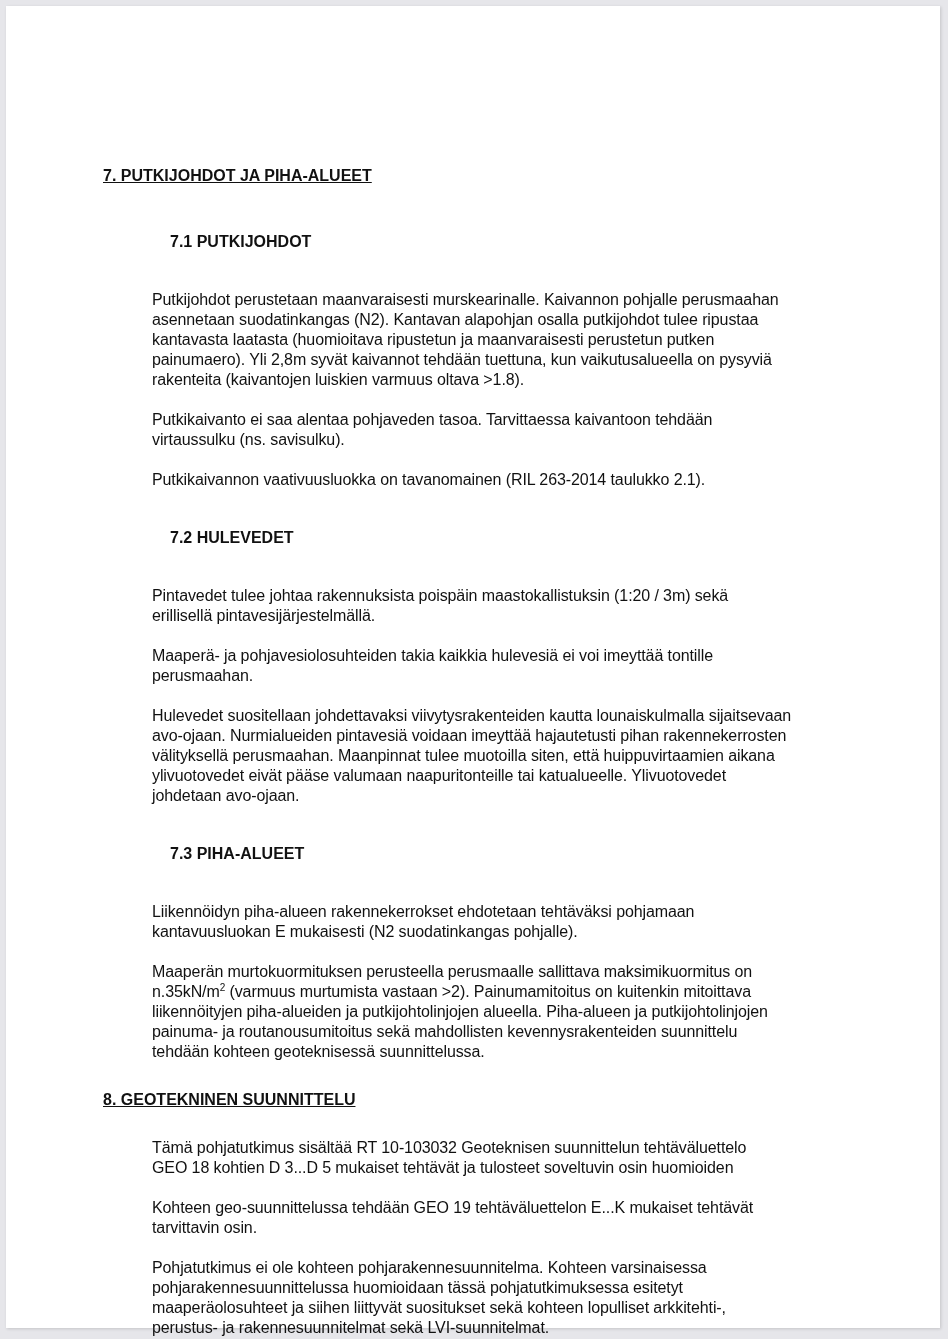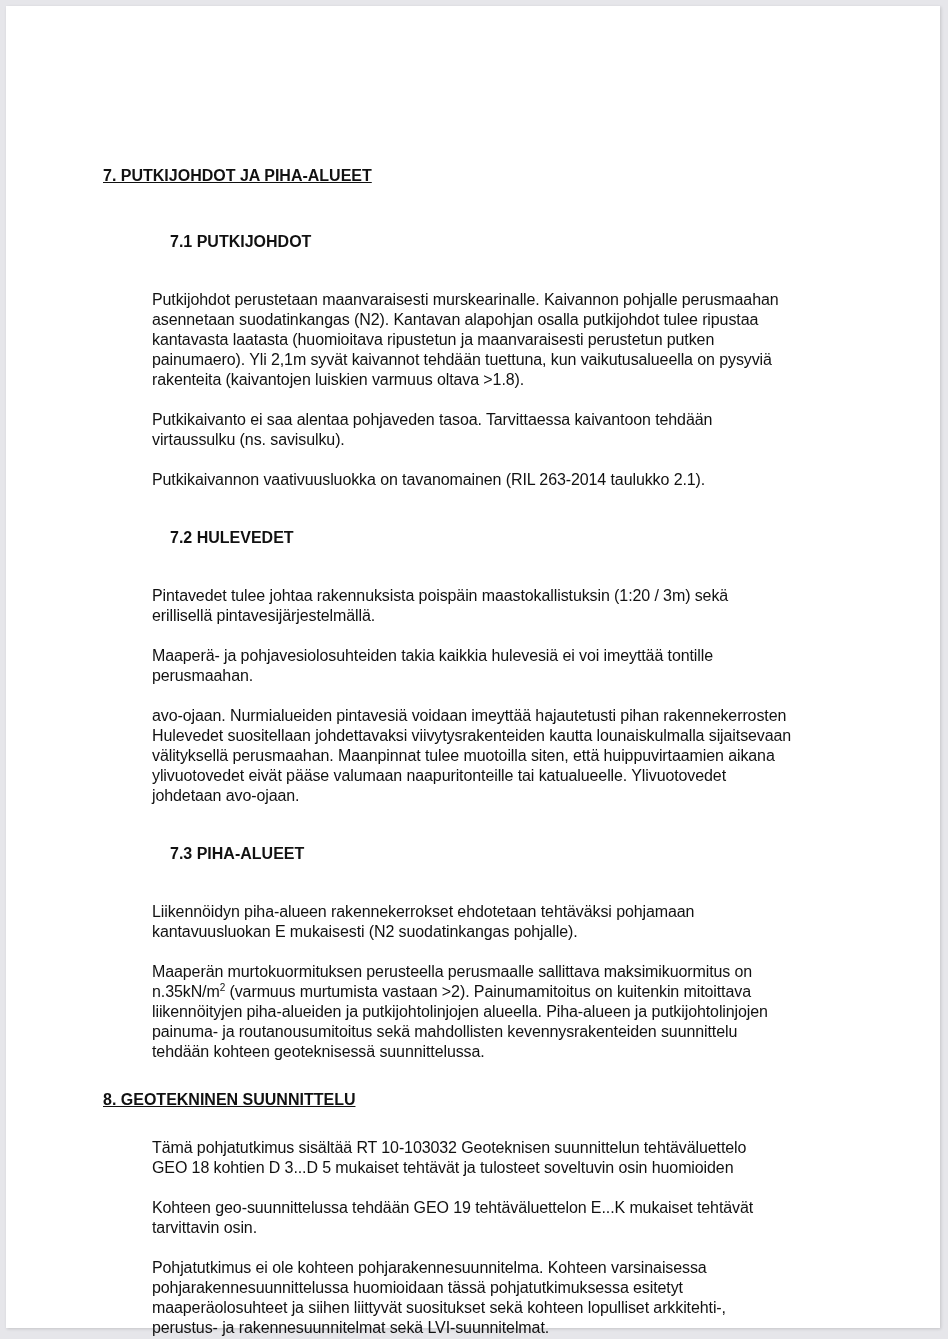--- a/index.html
+++ b/index.html
@@ -67,21 +67,21 @@
     <div class="gap"></div>
 
     <div class="indent">
       <div class="h2">7.1 PUTKIJOHDOT</div>
       <div class="gap"></div>
 
       <div class="p">
         <div>Putkijohdot perustetaan maanvaraisesti murskearinalle. Kaivannon pohjalle perusmaahan</div>
         <div>asennetaan suodatinkangas (N2). Kantavan alapohjan osalla putkijohdot tulee ripustaa</div>
         <div>kantavasta laatasta (huomioitava ripustetun ja maanvaraisesti perustetun putken</div>
-        <div>painumaero). Yli 2,1m syvät kaivannot tehdään tuettuna, kun vaikutusalueella on pysyviä</div>
+        <div>painumaero). Yli 2,8m syvät kaivannot tehdään tuettuna, kun vaikutusalueella on pysyviä</div>
         <div>rakenteita (kaivantojen luiskien varmuus oltava &gt;1.8).</div>
       </div>
       <div class="gap"></div>
 
       <div class="p">
         <div>Putkikaivanto ei saa alentaa pohjaveden tasoa. Tarvittaessa kaivantoon tehdään</div>
         <div>virtaussulku (ns. savisulku).</div>
       </div>
       <div class="gap"></div>
 
@@ -99,22 +99,22 @@
       </div>
       <div class="gap"></div>
 
       <div class="p">
         <div>Maaperä- ja pohjavesiolosuhteiden takia kaikkia hulevesiä ei voi imeyttää tontille</div>
         <div>perusmaahan.</div>
       </div>
       <div class="gap"></div>
 
       <div class="p">
+        <div>Hulevedet suositellaan johdettavaksi viivytysrakenteiden kautta lounaiskulmalla sijaitsevaan</div>
         <div>avo-ojaan. Nurmialueiden pintavesiä voidaan imeyttää hajautetusti pihan rakennekerrosten</div>
-        <div>Hulevedet suositellaan johdettavaksi viivytysrakenteiden kautta lounaiskulmalla sijaitsevaan</div>
         <div>välityksellä perusmaahan. Maanpinnat tulee muotoilla siten, että huippuvirtaamien aikana</div>
         <div>ylivuotovedet eivät pääse valumaan naapuritonteille tai katualueelle. Ylivuotovedet</div>
         <div>johdetaan avo-ojaan.</div>
       </div>
       <div class="gap"></div>
 
       <div class="h2">7.3 PIHA-ALUEET</div>
       <div class="gap"></div>
 
       <div class="p">

